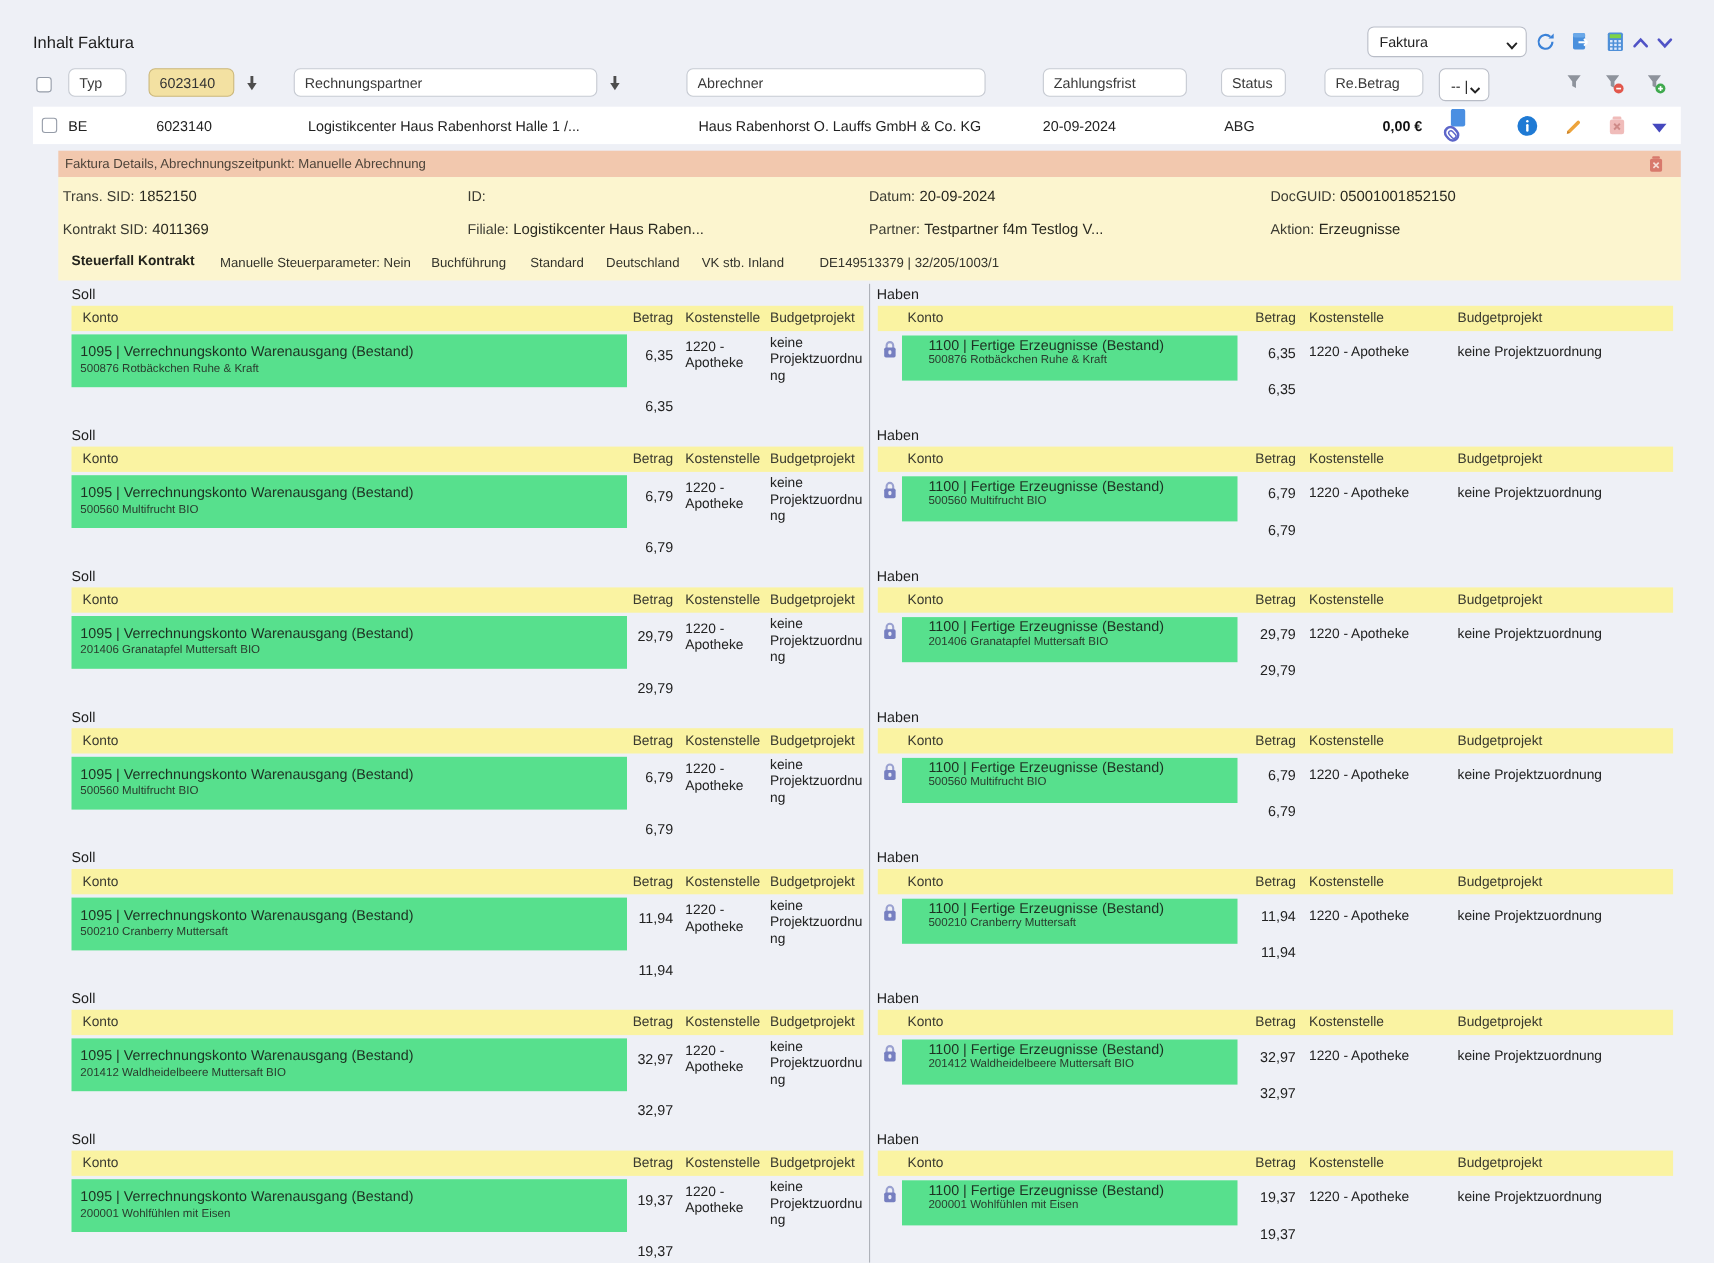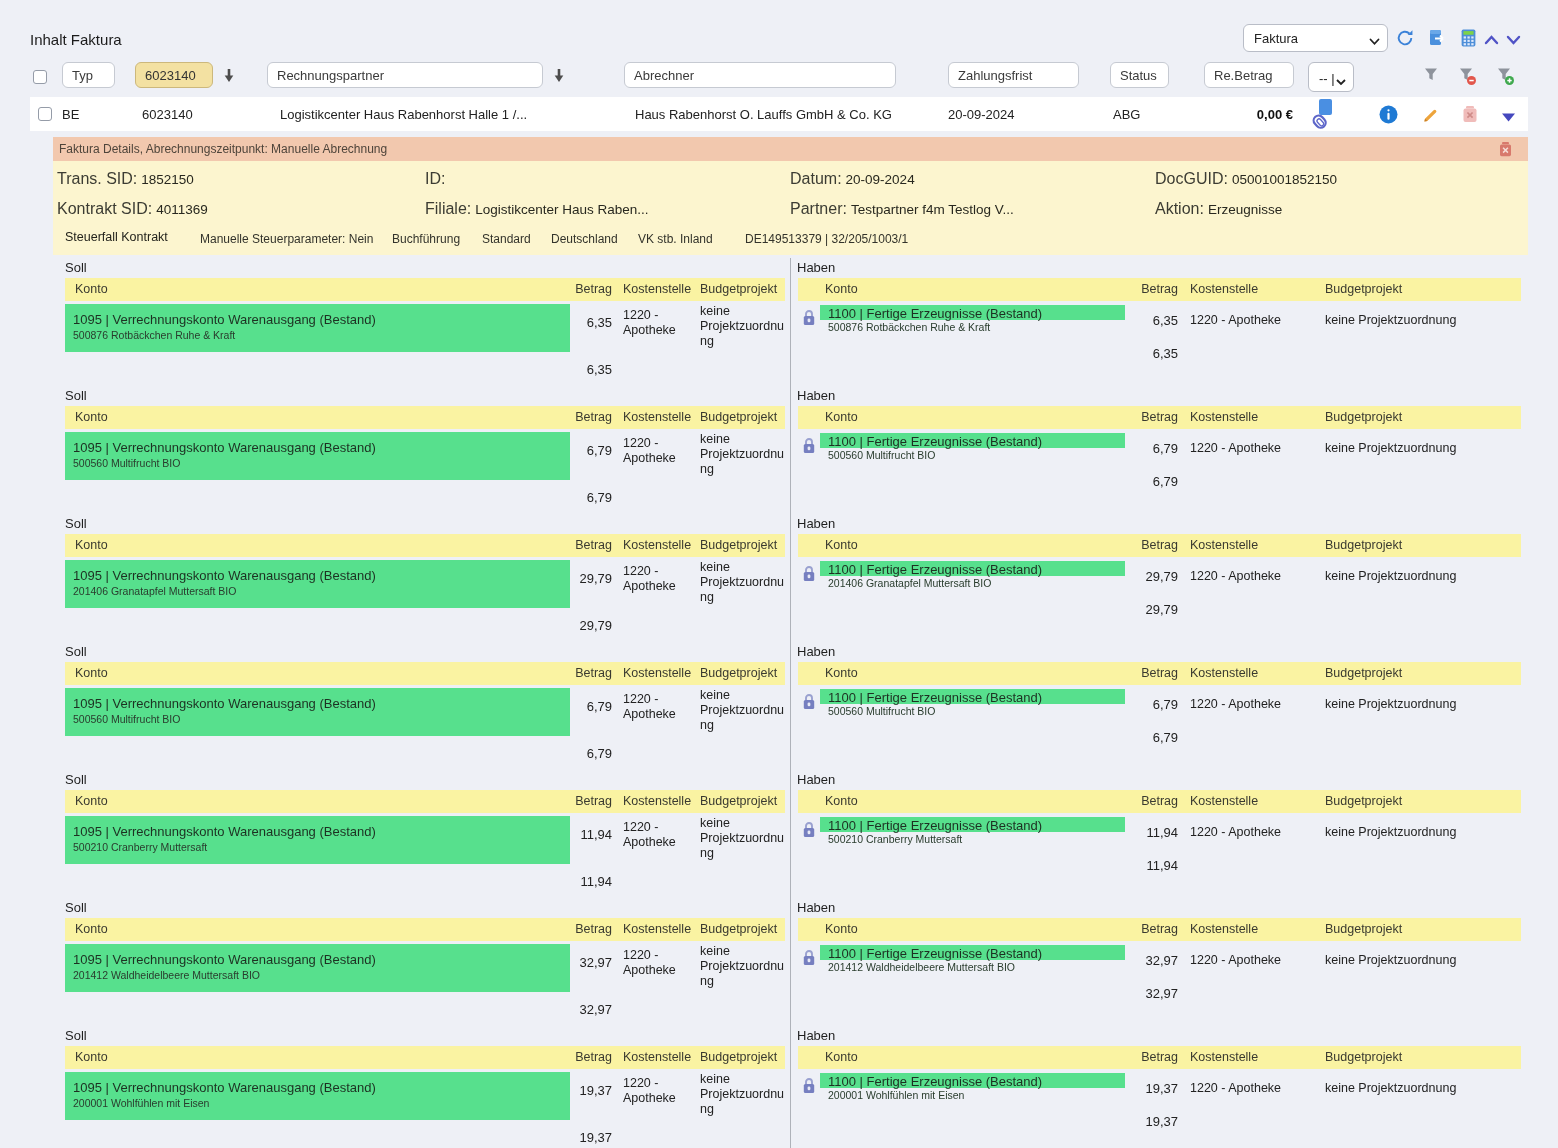--- a/index.html
+++ b/index.html
@@ -35,25 +35,25 @@
   
   .invoice-row{left:30px;top:97px;width:1498px;height:34px;background:var(--white)}
   .invoice-row .cell{position:absolute;top:10px;font-size:13px;color:#222;white-space:nowrap}
   .rowicon{position:absolute;cursor:pointer}
 
   
   .details-header{left:53px;top:137px;width:1475px;height:24px;background:var(--salmon)}
   .details-header .txt{position:absolute;left:6px;top:5px;font-size:12px;color:#4e443a}
   .info-area{left:53px;top:161px;width:1475px;height:94px;background:var(--info-bg)}
   .ifield{position:absolute;white-space:nowrap}
-  .ifield .lbl{font-size:16px;color:#3c3c33}
+  .ifield .lbl{font-size:13px;color:#3c3c33}
   .ifield .vall{font-size:13.5px;color:#28281f;margin-left:4px}
   .fr1{top:9px}.fr2{top:39px}
   .fx1{left:4px}.fx2{left:372px}.fx3{left:737px}.fx4{left:1102px}
-  .stf-title{position:absolute;left:12px;top:69px;font-size:12.5px;font-weight:normal;color:#23231c}
+  .stf-title{position:absolute;left:12px;top:69px;font-size:12.5px;font-weight:bold;color:#23231c}
   .stf-item{position:absolute;top:71px;font-size:12px;color:#33332b;white-space:nowrap}
   .stf-item:nth-of-type(1){left:147px}.stf-item:nth-of-type(2){left:339px}
   .stf-item:nth-of-type(3){left:429px}.stf-item:nth-of-type(4){left:498px}
   .stf-item:nth-of-type(5){left:585px}.stf-item:nth-of-type(6){left:692px}
 
   
   .vdivider{left:790px;top:258px;width:1px;height:890px;background:#aeb2b9}
   .jblock{position:absolute;left:0;width:1558px;height:128px}
   .jhead{position:absolute;top:2px;font-size:13px;font-weight:normal;color:#1f1f1f}
   .s-head{left:65px}.h-head{left:797px}
@@ -61,21 +61,21 @@
   .s-colrow{left:65px;width:720px}.h-colrow{left:798px;width:723px}
   .ch{position:absolute;top:4px;font-size:12.5px;color:#3a3a30;white-space:nowrap}
   .ch-konto{left:10px}
   .s-ch-betrag{left:435px;width:112px;text-align:right}
   .s-ch-kost{left:558px}.s-ch-budget{left:635px}
   .hh-konto{left:27px}
   .hh-betrag{left:280px;width:100px;text-align:right}
   .hh-kost{left:392px}.hh-budget{left:527px}
   .gcell{position:absolute;background:var(--green);cursor:pointer}
   .s-gcell{left:65px;top:46px;width:505px;height:48px;padding:8px 0 0 8px}
-  .h-gcell{left:820px;top:47px;width:305px;height:15px;padding:1px 0 0 8px}
+  .h-gcell{left:820px;top:47px;width:305px;height:41px;padding:1px 0 0 24px}
   .acct{font-size:13px;line-height:15px;color:#1d3122;white-space:nowrap}
   .artk{font-size:10.5px;line-height:13px;color:#2a3d2e;margin-top:2px;white-space:nowrap}
   .h-gcell .artk{margin-top:0}
   .val{position:absolute;font-size:13px;color:#222}
   .s-betrag{left:540px;width:72px;top:57px;text-align:right}
   .s-kost{left:623px;top:50px;width:72px;line-height:15px;font-size:12.5px}
   .s-budget{left:700px;top:46px;width:90px;line-height:15px;font-size:12.5px;overflow-wrap:break-word}
   .s-total{left:540px;width:72px;top:104px;text-align:right}
   .h-betrag{left:1106px;width:72px;top:55px;text-align:right}
   .h-kost{left:1190px;top:55px;font-size:12.5px;white-space:nowrap}

